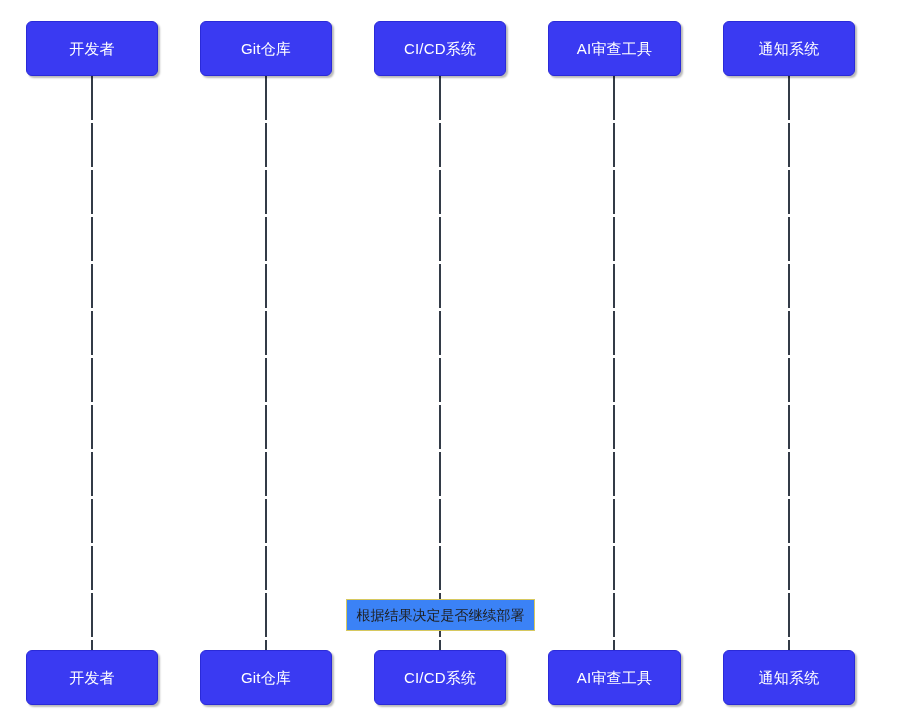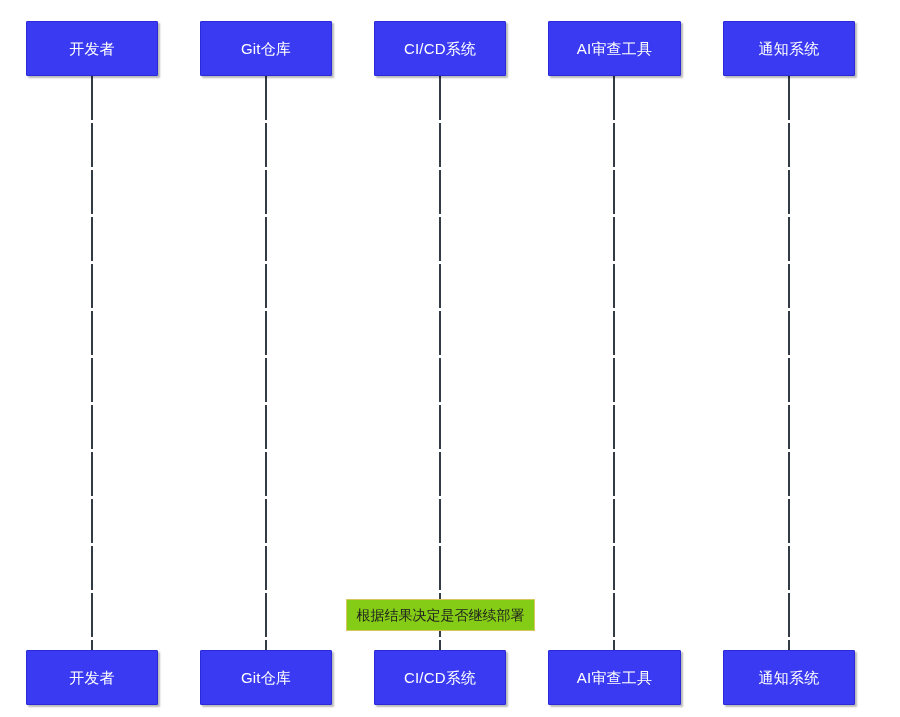--- a/index.html
+++ b/index.html
@@ -35,21 +35,21 @@
     );
     background-size: 2px 47px;
     background-repeat: repeat-y;
     z-index: 1;
   }
 
   
   .participant {
     position: absolute;
     box-sizing: border-box;
-    border-radius: 1px;
+    border-radius: 6px;
     display: flex;
     align-items: center;
     justify-content: center;
     color: #ffffff;
     font-size: 15px;
     line-height: 1;
     letter-spacing: 0.2px;
     border: 1px solid #2a2ad8;
     box-shadow: 2px 2px 2px rgba(0, 0, 0, 0.28);
     z-index: 3;
@@ -112,16 +112,16 @@
     </div>
     <div class="participant" style="left: 548px; top: 650px; width: 133px; height: 55px; background: rgb(58, 58, 242); border-color: rgb(42, 42, 216); color: rgb(255, 255, 255);">
       <span class="plabel">AI审查工具</span>
     </div>
     <div class="participant" style="left: 723px; top: 21px; width: 132px; height: 55px; background: rgb(58, 58, 242); border-color: rgb(42, 42, 216); color: rgb(255, 255, 255);">
       <span class="plabel">通知系统</span>
     </div>
     <div class="participant" style="left: 723px; top: 650px; width: 132px; height: 55px; background: rgb(58, 58, 242); border-color: rgb(42, 42, 216); color: rgb(255, 255, 255);">
       <span class="plabel">通知系统</span>
     </div>
-    <div class="note" style="left: 346px; top: 599px; width: 189px; height: 32px; background: #84cc16; border: 1px solid rgb(214, 200, 95); color: rgb(31, 31, 31);">
+    <div class="note" style="left: 346px; top: 599px; width: 189px; height: 32px; background: #3b82f6; border: 1px solid rgb(214, 200, 95); color: rgb(31, 31, 31);">
       <span class="nlabel">根据结果决定是否继续部署</span>
     </div>
   </div>
 
 </body></html>

